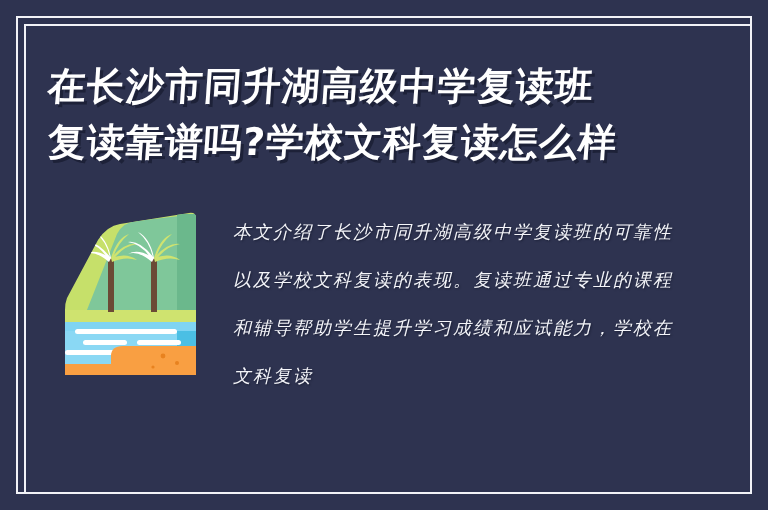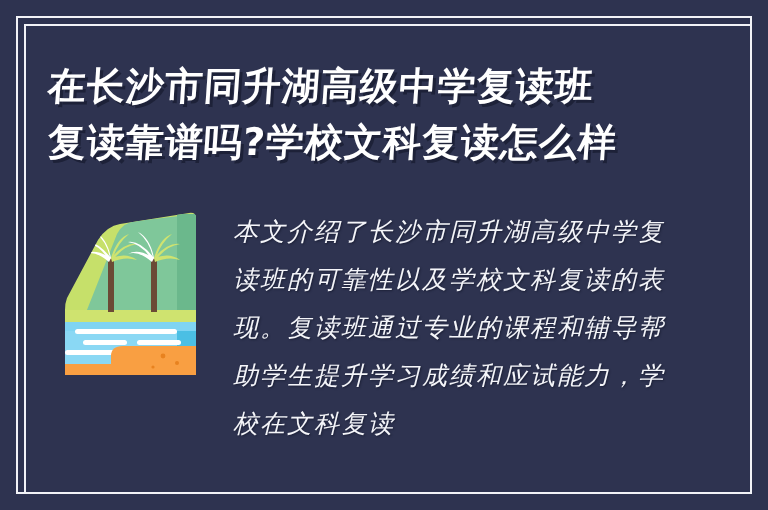--- a/index.html
+++ b/index.html
@@ -83,21 +83,21 @@
   }
   .ill-svg { display: block; width: 131px; height: 165px; }
 
   
   .body-text {
     position: absolute;
     left: 233px;
     top: 8px;
     width: 440px;
     color: #f4f5f9;
-    font-size: 25px;
+    font-size: 18px;
     line-height: 48px;
     letter-spacing: 2px;
     font-family: "DejaVu Serif", "Liberation Serif", serif;
     font-style: italic;
     text-shadow: 1px 1px 2px rgba(15,18,36,0.6);
     white-space: pre-wrap;
     word-break: break-all;
   }
 </style>
 </head>

